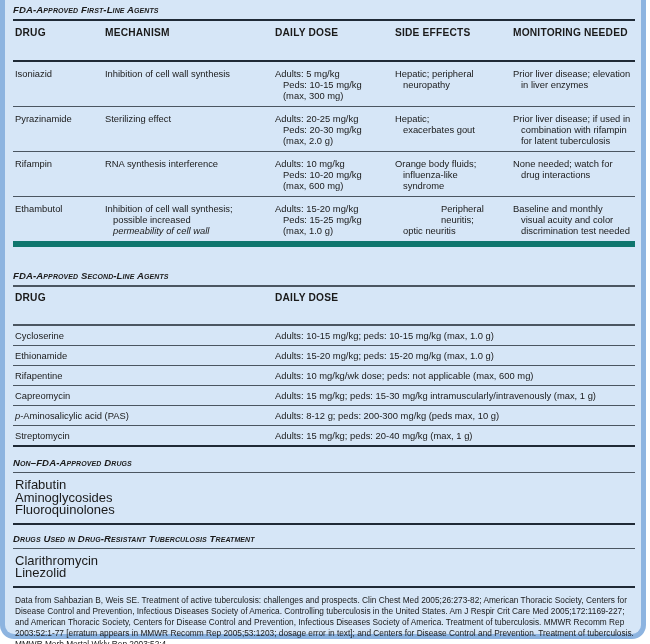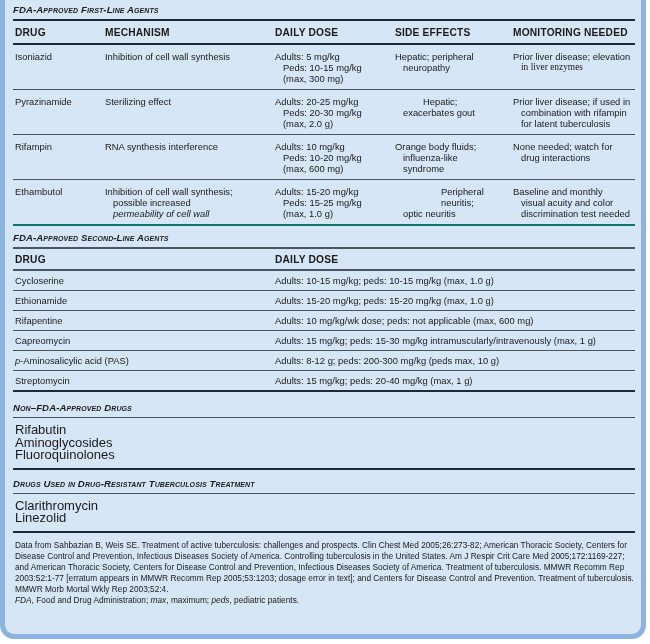--- a/index.html
+++ b/index.html
@@ -21,26 +21,26 @@
     .inner { position: absolute; left: 8px; right: 6px; top: 0; }
     .sec-title {
       font-style: italic; font-weight: bold; font-size: 9.6px;
       font-variant: small-caps; letter-spacing: 0.1px;
       height: 18px; line-height: 18px; padding-top: 1px;
     }
     table { border-collapse: collapse; width: 100%; table-layout: fixed; }
     th {
       text-align: left; font-weight: 900; font-size: 10.2px;
       letter-spacing: 0.2px;
-      height: 22px; padding: 0 0 0 2px; vertical-align: middle;
+      height: 22px; padding: 0 0 17px 2px; vertical-align: middle;
       border-top: 2px solid #1f2a36; border-bottom: 2px solid #1f2a36;
     }
     td { vertical-align: top; padding: 6px 0 5px 2px; }
     tr.row td { border-bottom: 1.5px solid #4b5661; }
-    tr.row:last-child td { border-bottom: 2px solid #0f766e; }
+    tr.row:last-child td { border-bottom: 6px solid #0f766e; }
     .indent { padding-left: 8px; display: block; }
     table.t2 th { border-top: 2px solid #4b5661; border-bottom: 2px solid #4b5661; height: 20px; }
     table.t2 td { padding: 4px 0 4px 2px; height: 11px; margin-left: 19px; }
     table.t2 tr.row td { border-bottom: 1.5px solid #4b5661; }
     table.t2 tr.row:last-child td { border-bottom: 2px solid #1f2a36; }
     .list-sec .sec-title { border-bottom: 1.5px solid #4b5661; }
     .list { padding: 6px 0 6px 2px; border-bottom: 2px solid #1f2a36; }
     .list div { line-height: 12.5px; font-size: 13px; }
     .footnote { padding: 7px 0 0 2px; font-size: 8.3px; line-height: 11px; }
     .footnote i { font-style: italic; }
@@ -79,35 +79,35 @@
               <span style="display: block;">Adults: 5 mg/kg</span>
               <span class="indent" style="display: block;">Peds: 10-15 mg/kg</span>
               <span class="indent" style="display: block;">(max, 300 mg)</span>
             </td>
             <td>
               <span style="display: block;">Hepatic; peripheral</span>
               <span class="indent" style="display: block;">neuropathy</span>
             </td>
             <td>
               <span style="display: block;">Prior liver disease; elevation</span>
-              <span class="indent" style="display: block; font-family: Liberation Serif, serif;">in liver enzymes</span>
+              <span class="indent" style="display: block;">in liver enzymes</span>
             </td>
           </tr>
           <tr class="row">
             <td>Pyrazinamide</td>
             <td>
               <span style="display: block;">Sterilizing effect</span>
             </td>
             <td>
               <span style="display: block;">Adults: 20-25 mg/kg</span>
               <span class="indent" style="display: block;">Peds: 20-30 mg/kg</span>
               <span class="indent" style="display: block;">(max, 2.0 g)</span>
             </td>
             <td>
-              <span style="display: block; margin-left: 28px;">Hepatic;</span>
+              <span style="display: block;">Hepatic;</span>
               <span class="indent" style="display: block;">exacerbates gout</span>
             </td>
             <td>
               <span style="display: block;">Prior liver disease; if used in</span>
               <span class="indent" style="display: block;">combination with rifampin</span>
               <span class="indent" style="display: block;">for latent tuberculosis</span>
             </td>
           </tr>
           <tr class="row">
             <td>Rifampin</td>
@@ -147,21 +147,21 @@
             </td>
             <td>
               <span style="display: block;">Baseline and monthly</span>
               <span class="indent" style="display: block;">visual acuity and color</span>
               <span class="indent" style="display: block;">discrimination test needed</span>
             </td>
           </tr>
         </tbody>
     </table>
 
-    <div class="sec-title" style="margin-top:2px">FDA-Approved Second-Line Agents</div>
+    <div class="sec-title" style="margin-top:19px">FDA-Approved Second-Line Agents</div>
     <table class="t2">
       <colgroup>
           <col style="width:260px">
           <col>
         </colgroup>
       <thead>
         <tr>
           <th>DRUG</th>
           <th>DAILY DOSE</th>
         </tr>

